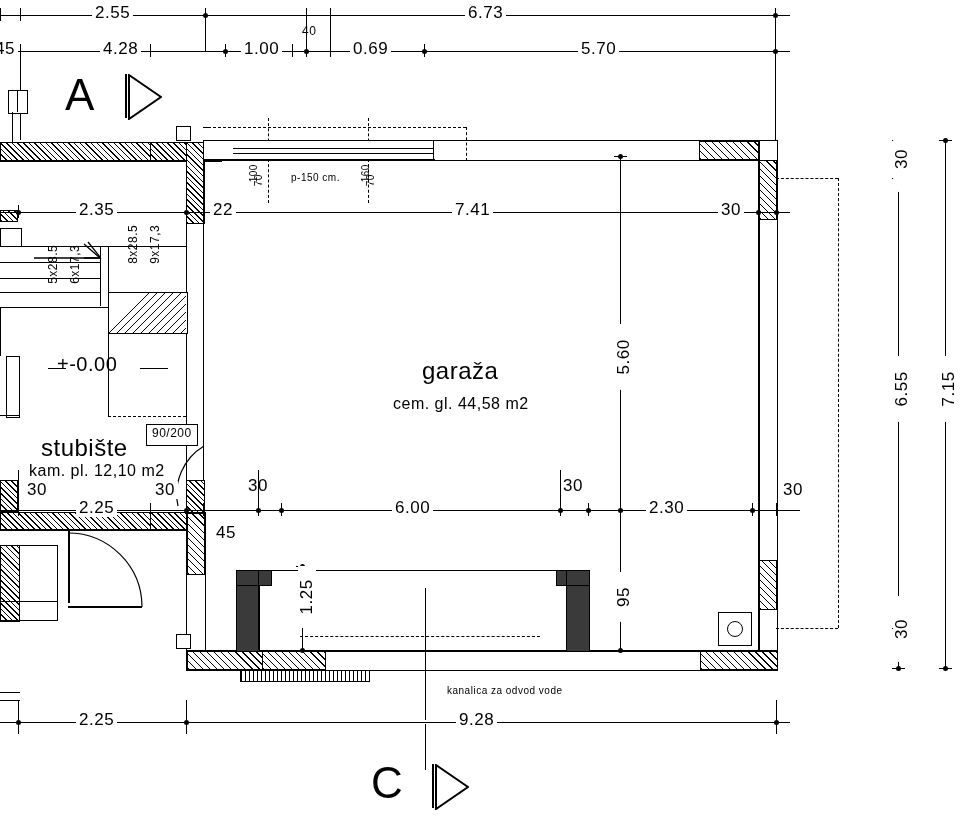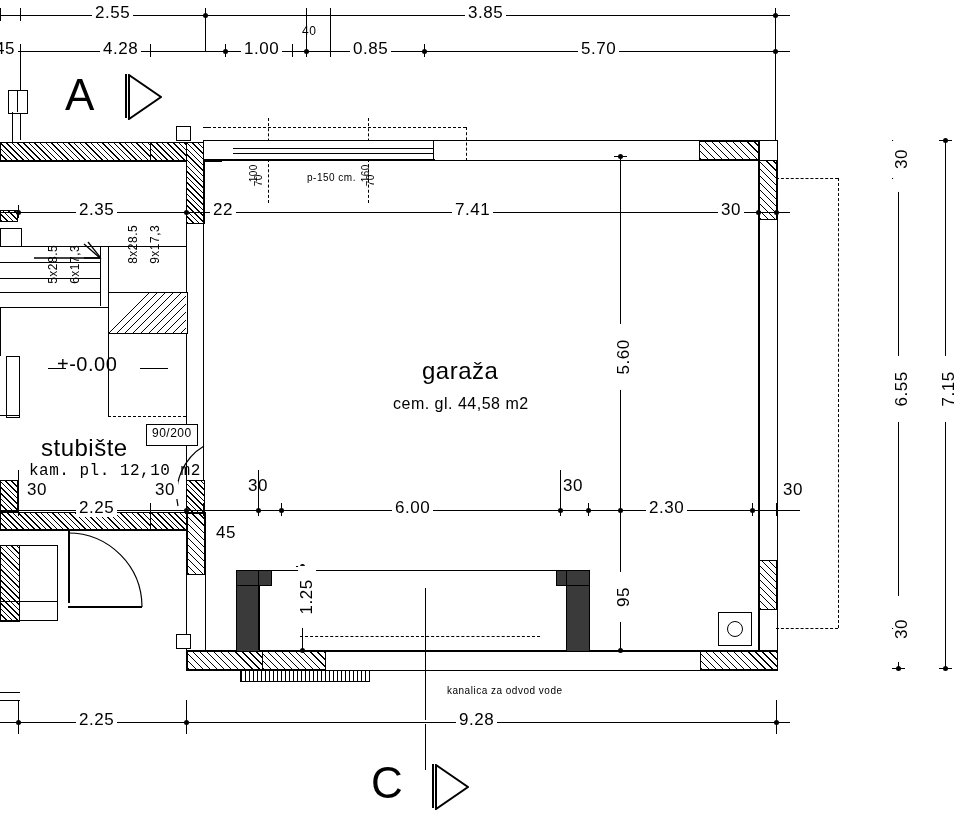--- a/index.html
+++ b/index.html
@@ -154,42 +154,42 @@
   <div class="tick" style="left:0px;  top:8px;"></div>
   <div class="tick" style="left:20px; top:8px;"></div>
   <div class="tick" style="left:205px;top:8px;"></div>
   <div class="tick" style="left:306px;top:8px;"></div>
   <div class="tick" style="left:330px;top:8px;"></div>
   <div class="tick" style="left:775px;top:8px;"></div>
   <div class="dot" style="left:203px;top:13px;"></div>
   <div class="dot" style="left:773px;top:13px;"></div>
 
   <div class="lbl" style="left:92px;  top:4px;">2.55</div>
-  <div class="lbl" style="left:465px; top:4px;">3.85</div>
+  <div class="lbl" style="left:465px; top:4px;">6.73</div>
   <div class="lbl sm" style="left:299px; top:25px;">40</div>
 
   <div class="hline" style="left:0px; top:51px; width:790px;"></div>
   <div class="tick" style="left:0px;  top:44px;"></div>
   <div class="tick" style="left:20px; top:44px;"></div>
   <div class="tick" style="left:150px;top:44px;"></div>
   <div class="tick" style="left:225px;top:44px;"></div>
   <div class="tick" style="left:292px;top:44px;"></div>
   <div class="tick" style="left:306px;top:44px;"></div>
   <div class="tick" style="left:330px;top:44px;"></div>
   <div class="tick" style="left:424px;top:44px;"></div>
   <div class="tick" style="left:775px;top:44px;"></div>
   <div class="dot" style="left:223px;top:49px;"></div>
   <div class="dot" style="left:304px;top:49px;"></div>
   <div class="dot" style="left:422px;top:49px;"></div>
   <div class="dot" style="left:773px;top:49px;"></div>
 
   <div class="lbl" style="left:-8px;  top:40px;">45</div>
   <div class="lbl" style="left:100px; top:40px;">4.28</div>
   <div class="lbl" style="left:241px; top:40px;">1.00</div>
-  <div class="lbl" style="left:350px; top:40px;">0.85</div>
+  <div class="lbl" style="left:350px; top:40px;">0.69</div>
   <div class="lbl" style="left:578px; top:40px;">5.70</div>
 
   <div class="vline" style="left:20px;  top:55px; height:85px;"></div>
   <div class="vline" style="left:205px; top:20px; height:32px;"></div>
   <div class="vline" style="left:306px; top:20px; height:32px;"></div>
   <div class="vline" style="left:330px; top:20px; height:32px;"></div>
   <div class="vline" style="left:775px; top:20px; height:32px;"></div>
   <div class="vline dash" style="left:268px; top:118px; height:85px;"></div>
   <div class="vline dash" style="left:368px; top:118px; height:85px;"></div>
   <div class="vline" style="left:775px; top:55px; height:90px;"></div>
@@ -280,21 +280,21 @@
   <div class="lbl sm rot nobg" style="left:122px; top:238px; width:60px; text-align:center;">9x17,3</div>
 
   <div class="hline dash" style="left:108px; top:416px; width:78px;"></div>
   <div class="vline dash" style="left:108px; top:332px; height:84px;"></div>
 
   <div class="lbl big nobg" style="left:54px; top:354px;">+-0.00</div>
   <div class="hline" style="left:48px; top:368px; width:18px;"></div>
   <div class="hline" style="left:140px; top:368px; width:28px;"></div>
 
   <div class="lbl room nobg" style="left:38px; top:435px;">stubište</div>
-  <div class="lbl roomsub nobg" style="left:26px; top:463px;font-family:Liberation Mono, monospace;">kam. pl. 12,10 m2</div>
+  <div class="lbl roomsub nobg" style="left:26px; top:463px;">kam. pl. 12,10 m2</div>
 
   <div class="rectbox" style="left:146px; top:424px; width:50px; height:20px;"></div>
   <div class="lbl sm nobg" style="left:149px; top:427px;">90/200</div>
   <div class="tri-wrap" style="left:176px; top:444px;">
     <svg width="30" height="74" viewBox="0 0 30 74">
       <path d="M28,2 A56,56 0 0 0 2,62" fill="none" stroke="#000" stroke-width="1.2"></path>
     </svg>
   </div>
 
   <div class="wallline" style="left:203px; top:140px; width:572px; height:19px;"></div>
@@ -330,21 +330,21 @@
   <div class="hline dash" style="left:300px; top:636px; width:240px;"></div>
 
   <div class="hline dash" style="left:203px; top:127px; width:263px;"></div>
   <div class="vline dash" style="left:466px; top:127px; height:34px;"></div>
   <div class="hline" style="left:233px; top:148px; width:200px;"></div>
   <div class="hline" style="left:233px; top:153px; width:200px;"></div>
   <div class="vline" style="left:433px; top:140px; height:20px;"></div>
 
   <div class="lbl xs rot nobg" style="left:236px; top:168px; width:30px; text-align:center;">100</div>
   <div class="lbl xs rot nobg" style="left:243px; top:175px; width:26px; text-align:center;">70</div>
-  <div class="lbl xs nobg" style="left:288px; top:173px;margin-left:16px;">p-150 cm.</div>
+  <div class="lbl xs nobg" style="left:288px; top:173px;">p-150 cm.</div>
   <div class="lbl xs rot nobg" style="left:348px; top:168px; width:30px; text-align:center;">160</div>
   <div class="lbl xs rot nobg" style="left:355px; top:175px; width:26px; text-align:center;">70</div>
 
   <div class="rectbox" style="left:718px; top:612px; width:32px; height:32px;"></div>
   <div class="circle" style="left:727px; top:621px; width:14px; height:14px;"></div>
 
   <div class="drain" style="left:240px; top:670px; width:128px; height:10px;"></div>
   <div class="lbl xs nobg" style="left:444px; top:686px;">kanalica za odvod vode</div>
 
   <div class="hline dash" style="left:776px; top:178px; width:62px;"></div>

